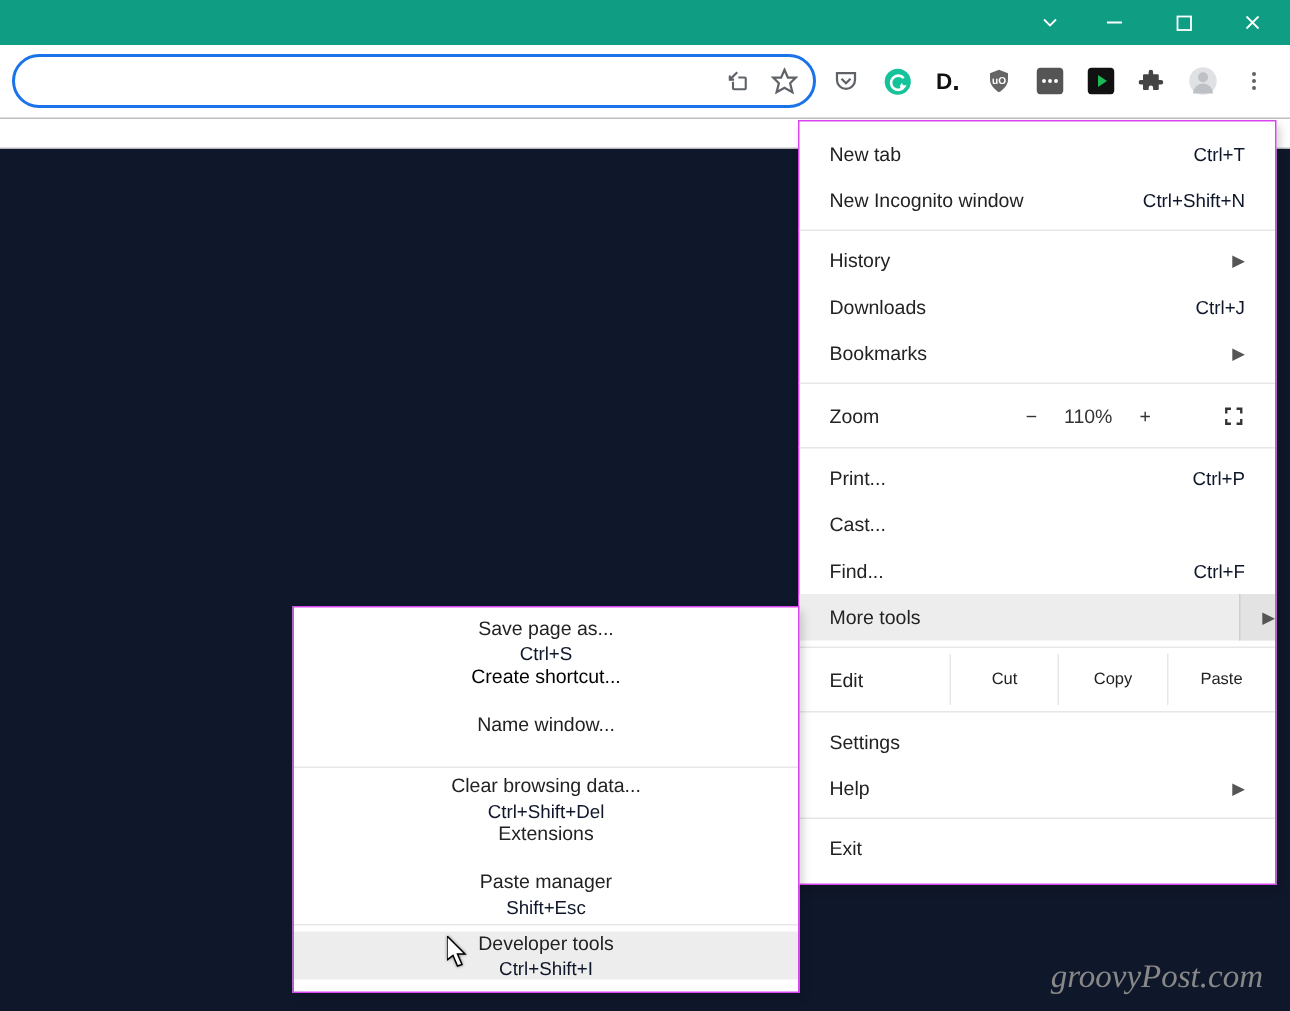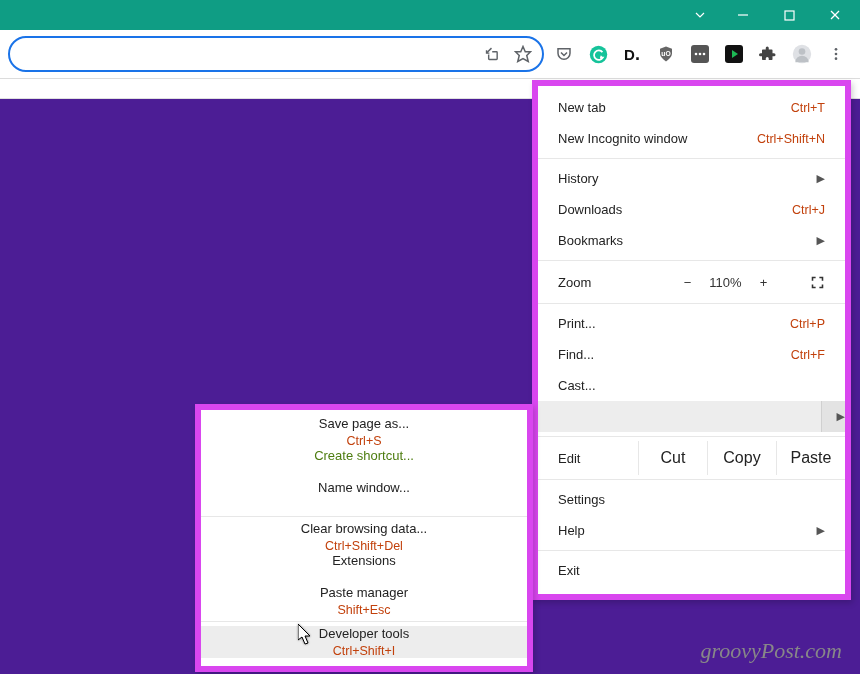--- a/index.html
+++ b/index.html
@@ -13,50 +13,50 @@
 
   
   .toolbar { height: 49px; background: #fff; border-bottom: 1px solid #dcdcdc; display: flex; align-items: center; padding: 0 8px; gap: 4px; }
   .omnibox { flex: 1; height: 36px; border: 2px solid #1a73e8; border-radius: 18px; display: flex; align-items: center; justify-content: flex-end; padding: 0 10px; gap: 14px; margin-right: 6px; }
   .omnibox .ico { width: 18px; height: 18px; display:flex;align-items:center;justify-content:center;}
   .ext-icons { display: flex; align-items: center; gap: 14px; padding-right: 6px;}
   .ext-icons .ico { width: 20px; height: 20px; display:flex;align-items:center;justify-content:center; font-size:14px;}
   .ico svg { display:block; }
 
   
-  .content { position: absolute; left: 0; right: 0; top: 79px; bottom: 0; background: #4c1d95; }
+  .content { position: absolute; left: 0; right: 0; top: 79px; bottom: 0; background: #0f172a; }
   .content .white-strip { position:absolute; left:0; right:0; top:0; height:20px; background:#fff; border-bottom:1px solid #e0e0e0;}
 
   
-  .menu { position: absolute; background: #fff; border: 6px solid #d946ef; box-shadow: 2px 3px 6px rgba(0,0,0,0.18); font-size: 13px; color: #222; }
+  .menu { position: absolute; background: #fff; border: 1px solid #d946ef; box-shadow: 2px 3px 6px rgba(0,0,0,0.18); font-size: 13px; color: #222; }
   .menu.main { top: 80px; right: 9px; width: 319px; }
   .menu .row { display: flex; align-items: center; height: 31px; padding: 0 20px; white-space: nowrap; }
   .menu .row .label { flex: 1; }
-  .menu .row .short { color: #c2410c; font-size: 12.5px; }
+  .menu .row .short { color: #0f172a; font-size: 12.5px; }
   .menu .row .arrow { font-size: 11px; color: #555; margin-left: auto; }
   .menu .sep { height: 1px; background: #e7e7e7; margin: 4px 0; }
   .menu .row.highlight { background: #ededed; position:relative; }
   .menu .row.highlight .arrow-box { position:absolute; right:0; top:0; bottom:0; width:24px; border-left:1px solid #d0d0d0; display:flex;align-items:center;justify-content:center; background:#e3e3e3;}
   .menu .pad-top { height: 6px; }
   .menu .pad-bot { height: 8px; }
 
   .zoom-row { display:flex; align-items:center; height:34px; padding:0 14px 0 20px; }
   .zoom-row .zlabel { width: 90px; }
   .zoom-row .zctrl { flex:1; display:flex; align-items:center; justify-content:center; gap:18px; color:#333;}
   .zoom-row .fs { width:28px; display:flex;align-items:center;justify-content:center; }
 
   .edit-row { display:flex; height:34px; }
   .edit-row > div { display:flex; align-items:center; justify-content:center; }
   .edit-row .elab { width: 100px; padding-left:20px; justify-content:flex-start;text-align:right;}
-  .edit-row .ebtn { flex:1; border-left:1px solid #e7e7e7; font-size:16px;}
+  .edit-row .ebtn { flex:1; border-left:1px solid #e7e7e7; font-size:11px;}
 
   
   .menu.sub { top: 404px; left: 195px; width: 338px; }
   .menu.sub .row { height: 32px; padding: 0 22px; flex-direction: column; }
-  .menu.sub .disabled { color: #4d7c0f; }
+  .menu.sub .disabled { color: #000000; }
 
   
   .watermark { position:absolute; right:18px; bottom:10px; font-family: Georgia, serif; font-size:22px; color:#888; font-style:italic;}
 
   
   .cursor { position:absolute; left:298px; top:624px; pointer-events:none; }
   .cursor svg { filter: drop-shadow(0 0 1px rgba(0,0,0,0.5)); }
 </style>
 </head>
 <body>
@@ -198,27 +198,28 @@
           <path d="M4 9V4h5M20 9V4h-5M4 15v5h5M20 15v5h-5"></path>
         </svg>
       </span>
   </div>
   <div class="sep"></div>
   <div class="row">
       <span class="label">Print...</span>
       <span class="short">Ctrl+P</span>
     </div>
   <div class="row">
+      <span class="label">Cast...</span>
+    </div>
+  <div class="row">
       <span class="label">Find...</span>
       <span class="short">Ctrl+F</span>
     </div>
-  <div class="row">
-      <span class="label">Cast...</span>
-    </div>
   <div class="row highlight">
+      <span class="label">More tools</span>
       <div class="arrow-box">
         <span class="arrow">▶</span>
       </div>
     </div>
   <div class="sep"></div>
   <div class="edit-row">
     <div class="elab">Edit</div>
     <div class="ebtn">Cut</div>
     <div class="ebtn">Copy</div>
     <div class="ebtn">Paste</div>

